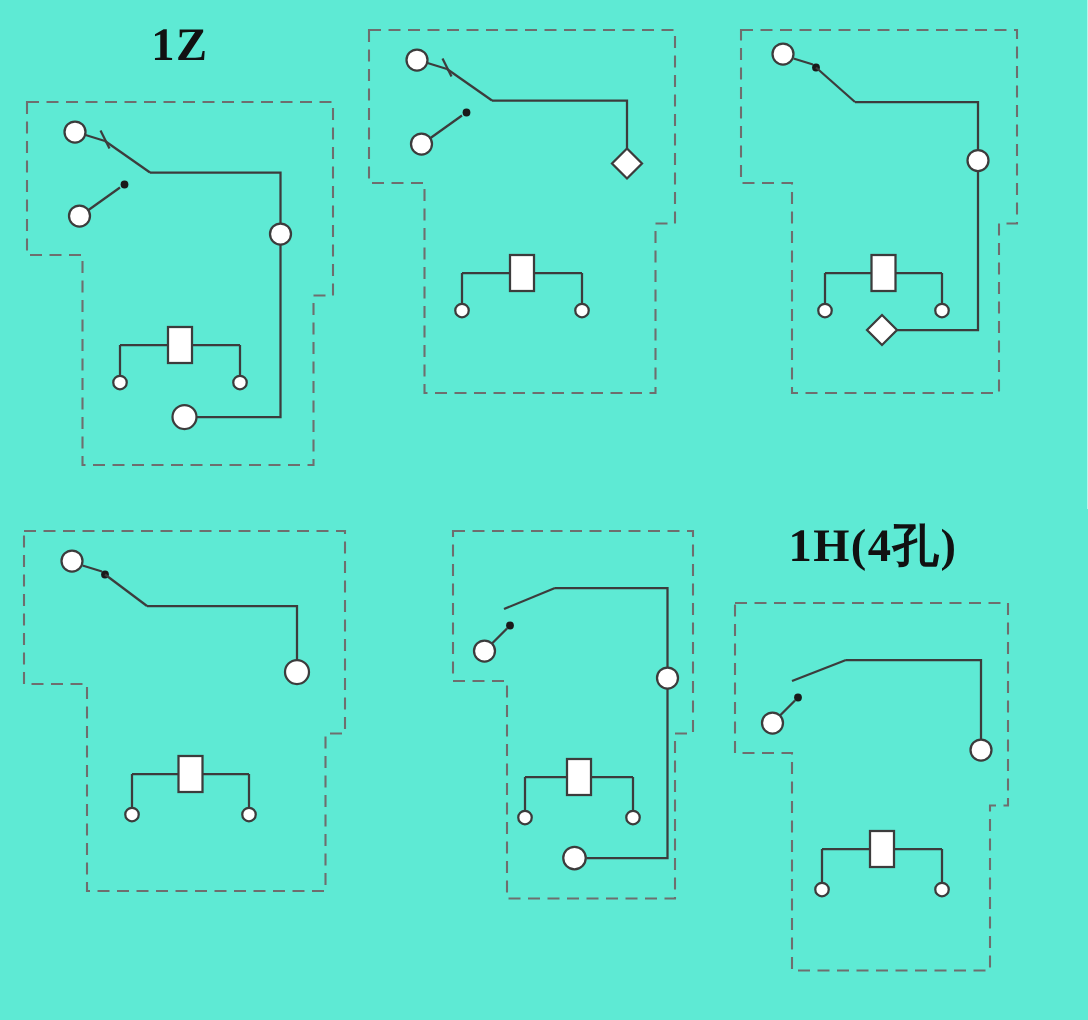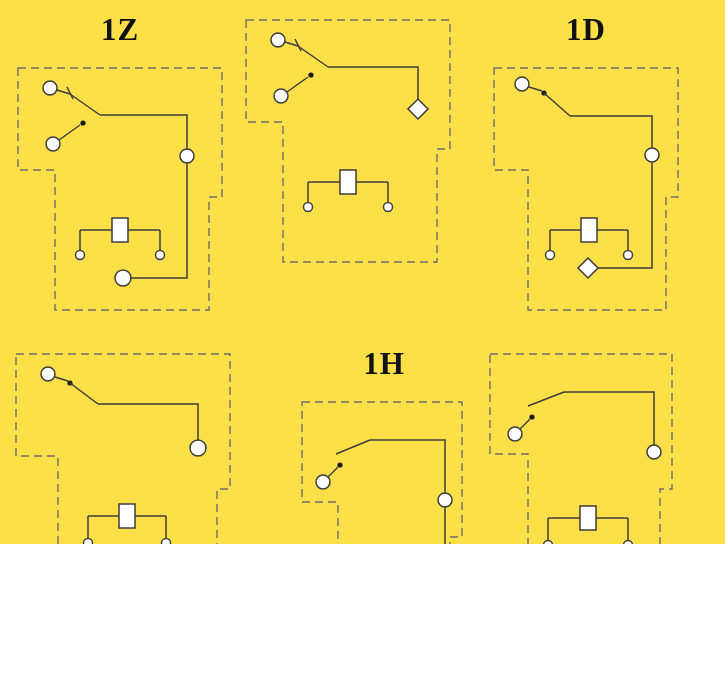--- a/index.html
+++ b/index.html
@@ -1,20 +1,20 @@
 <!DOCTYPE html>
 <html><head>
 <meta charset="utf-8">
 <style>
   html, body { margin: 0; padding: 0; background: #ffffff; }
   .page {
     position: relative;
     width: 725px;
-    height: 544px;
-    background: #fde047;
+    height: 680px;
+    background: #5eead4;
     overflow: hidden;
     font-family: "Liberation Serif", serif;
   }
   .diag { position: absolute; }
   .dlabel {
     display: block;
     text-align: center;
     font-weight: 700;
     font-size: 31px;
     line-height: 40px;
@@ -93,21 +93,20 @@
         <rect class="coilbox" x="102" y="160" width="16" height="24"></rect>
         <path class="wire" d="M70 172 L70 192"></path>
         <circle class="term" cx="70" cy="197" r="4.5"></circle>
         <path class="wire" d="M150 172 L150 192"></path>
         <circle class="term" cx="150" cy="197" r="4.5"></circle>
       </g>
     </svg>
   </div>
 
   <div class="diag" style="left:486px; top:10px; width:200px;">
-    <span class="dlabel">1D</span>
     <svg width="200" height="262" viewBox="0 0 200 262">
       <path class="outline" d="M8 10 L192 10 L192 139 L180 139 L180 252 L42 252 L42 112 L8 112 Z"></path>
       <g>
         <path class="wire" d="M43 29 L56 33"></path>
         <circle class="dot" cx="58" cy="35" r="2.6"></circle>
         <path class="wire" d="M58 35 L84 58"></path>
         <circle class="term" cx="36" cy="26" r="7"></circle>
       </g>
       <g>
         <path class="wire" d="M84 58 L166 58 L166 90"></path>
@@ -144,21 +143,20 @@
         <rect class="coilbox" x="111" y="160" width="16" height="24"></rect>
         <path class="wire" d="M80 172 L80 194"></path>
         <circle class="term" cx="80" cy="199" r="4.5"></circle>
         <path class="wire" d="M158 172 L158 194"></path>
         <circle class="term" cx="158" cy="199" r="4.5"></circle>
       </g>
     </svg>
   </div>
 
   <div class="diag" style="left:294px; top:344px; width:180px;">
-    <span class="dlabel">1H</span>
     <svg width="180" height="266" viewBox="0 0 180 266">
       <path class="outline" d="M8 10 L168 10 L168 145 L156 145 L156 255 L44 255 L44 110 L8 110 Z"></path>
       <g>
         <path class="wire" d="M42 62 L76 48"></path>
         <path class="wire" d="M34 85 L44 75"></path>
         <circle class="dot" cx="46" cy="73" r="2.6"></circle>
         <circle class="term" cx="29" cy="90" r="7"></circle>
       </g>
       <g>
         <path class="wire" d="M76 48 L151 48 L151 101"></path>
@@ -171,20 +169,21 @@
         <rect class="coilbox" x="84" y="162" width="16" height="24"></rect>
         <path class="wire" d="M56 174 L56 196"></path>
         <circle class="term" cx="56" cy="201" r="4.5"></circle>
         <path class="wire" d="M128 174 L128 196"></path>
         <circle class="term" cx="128" cy="201" r="4.5"></circle>
       </g>
     </svg>
   </div>
 
   <div class="diag" style="left:482px; top:344px; width:200px;">
+    <span class="dlabel">1H(4孔)</span>
     <svg width="200" height="266" viewBox="0 0 200 266">
       <path class="outline" d="M8 10 L190 10 L190 145 L178 145 L178 255 L46 255 L46 110 L8 110 Z"></path>
       <g>
         <path class="wire" d="M46 62 L82 48"></path>
         <path class="wire" d="M38 85 L48 75"></path>
         <circle class="dot" cx="50" cy="73" r="2.6"></circle>
         <circle class="term" cx="33" cy="90" r="7"></circle>
       </g>
       <g>
         <path class="wire" d="M82 48 L172 48 L172 101"></path>

